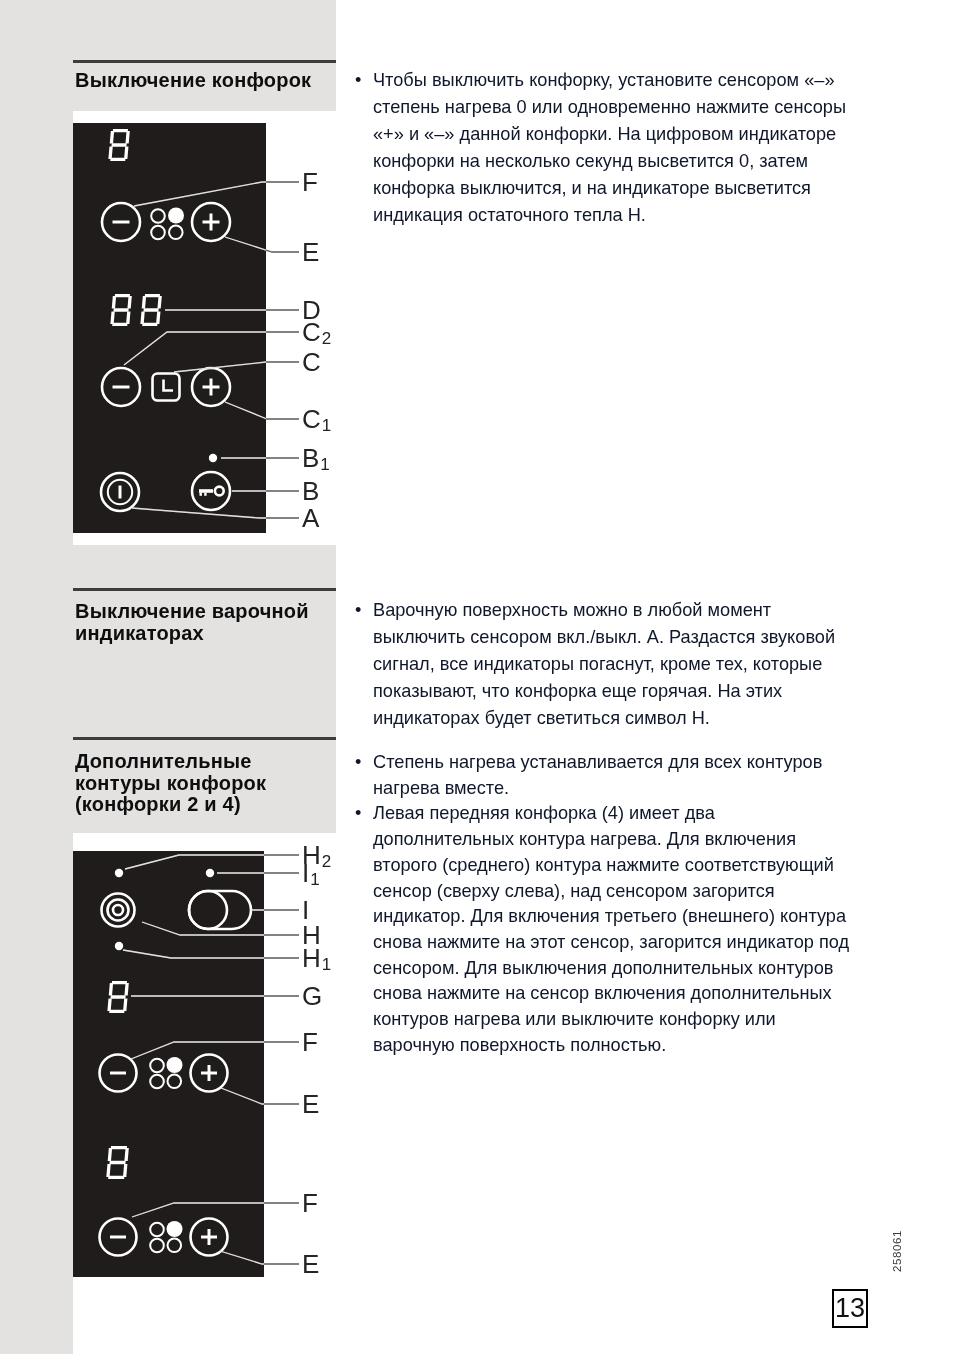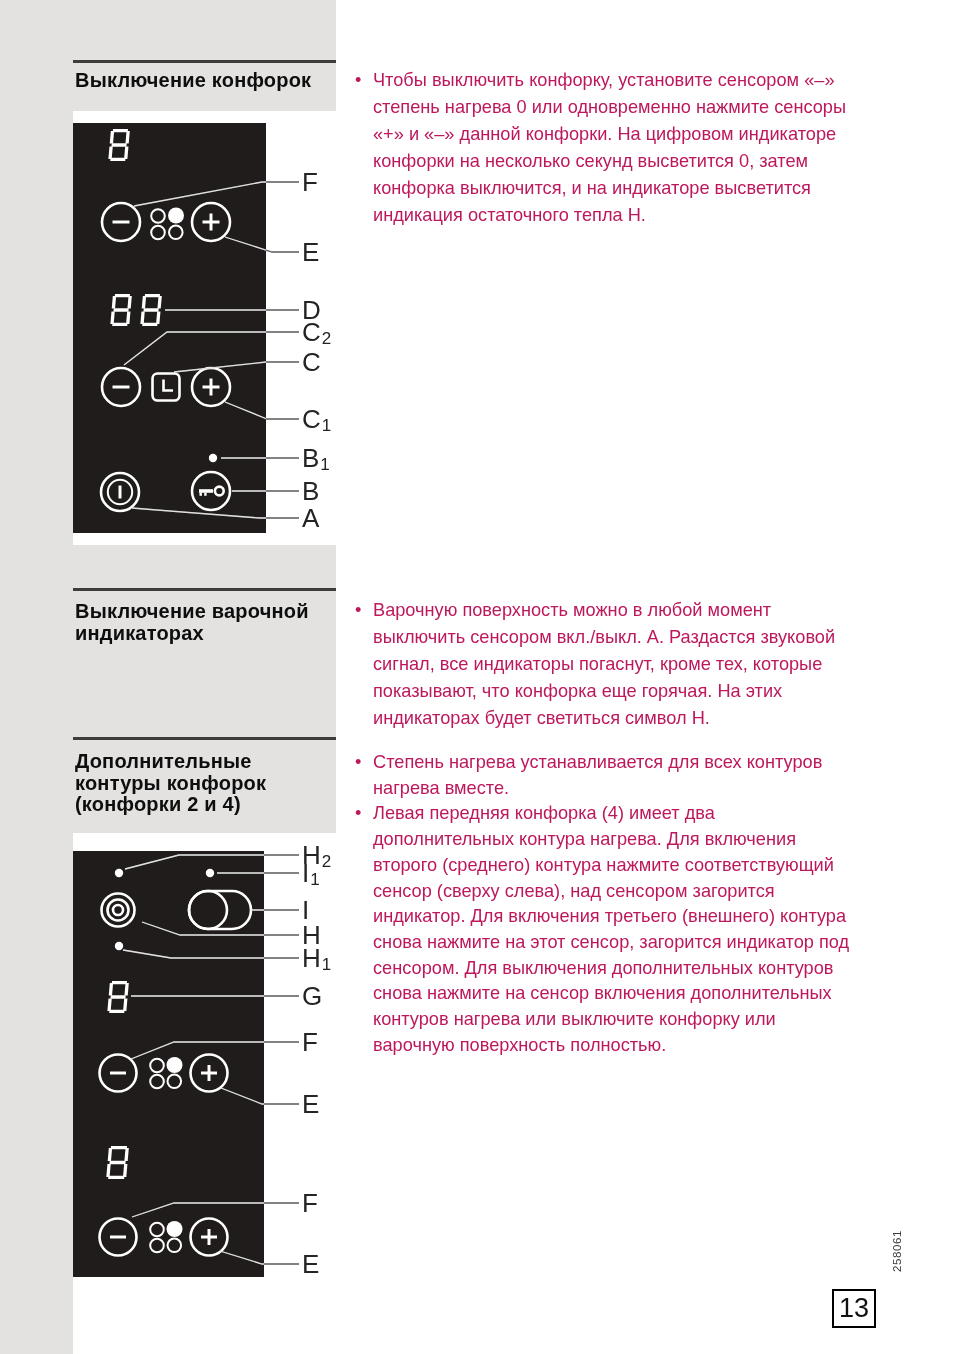--- a/index.html
+++ b/index.html
@@ -8,41 +8,41 @@
     --rule:#3c3c3c;
   }
   html,body{margin:0;padding:0;}
   body{
     width:954px;height:1354px;position:relative;background:#ffffff;
     font-family:"Liberation Sans",sans-serif;color:#1a1a1a;overflow:hidden;
   }
   .gray-col{position:absolute;left:0;top:0;width:336px;height:1354px;background:var(--column-bg);}
   .rule{position:absolute;left:73px;width:263px;height:3px;background:var(--rule);}
   .heading{position:absolute;left:75px;font-weight:bold;font-size:20px;line-height:21.5px;letter-spacing:.2px;color:#0e0e0e;}
-  .bullets{position:absolute;left:352px;width:506px;list-style:none;margin:0;padding:0;font-size:18.2px;color:#be185d;}
+  .bullets{position:absolute;left:352px;width:506px;list-style:none;margin:0;padding:0;font-size:18.2px;color:#0f172a;}
   .bullets li{position:relative;padding-left:21px;}
   .bullets li::before{content:"\2022";position:absolute;left:3px;top:0;}
   #bullets-1,#bullets-2{line-height:27px;}
   #bullets-3{line-height:25.7px;}
   .figbox{position:absolute;left:73px;width:263px;background:#ffffff;}
   #figure-1{top:111px;height:434px;}
   #figure-2{top:833px;height:569px;}
   .figbox svg{position:absolute;left:0;top:0;display:block;}
   .panel-rect{fill:var(--panel);}
   .icons circle,.icons rect,.icons polyline{stroke:#ffffff;fill:none;stroke-width:2.6;}
   .icons line{stroke:#ffffff;stroke-width:3;}
   .icons .thin{stroke-width:2;}
   .icons .fill{fill:#ffffff;stroke:none;}
   .seg rect{fill:#ffffff;stroke:none;}
   .leaders polyline{fill:none;stroke:#5a5a5a;stroke-width:1.3;}
   .leaders.on-panel polyline{stroke:#e0e0e0;}
   .plabel{position:absolute;left:229px;height:30px;line-height:30px;font-size:26px;color:#242424;white-space:nowrap;}
   .plabel sub{font-size:17px;vertical-align:-3px;margin-left:1px;}
   .pagenum-box{
-    position:absolute;left:832px;top:1289px;width:44px;height:39px;box-sizing:border-box;
+    position:absolute;left:832px;top:1289px;width:36px;height:39px;box-sizing:border-box;
     border:2px solid #000;background:#fff;text-align:center;line-height:35px;font-size:27px;color:#111;
   }
   .vcode{
     position:absolute;left:856px;top:1244px;width:84px;height:14px;text-align:center;
     transform:rotate(-90deg);font-size:11.5px;letter-spacing:.6px;color:#3a3a3a;
   }
 </style>
 </head>
 <body>
 

